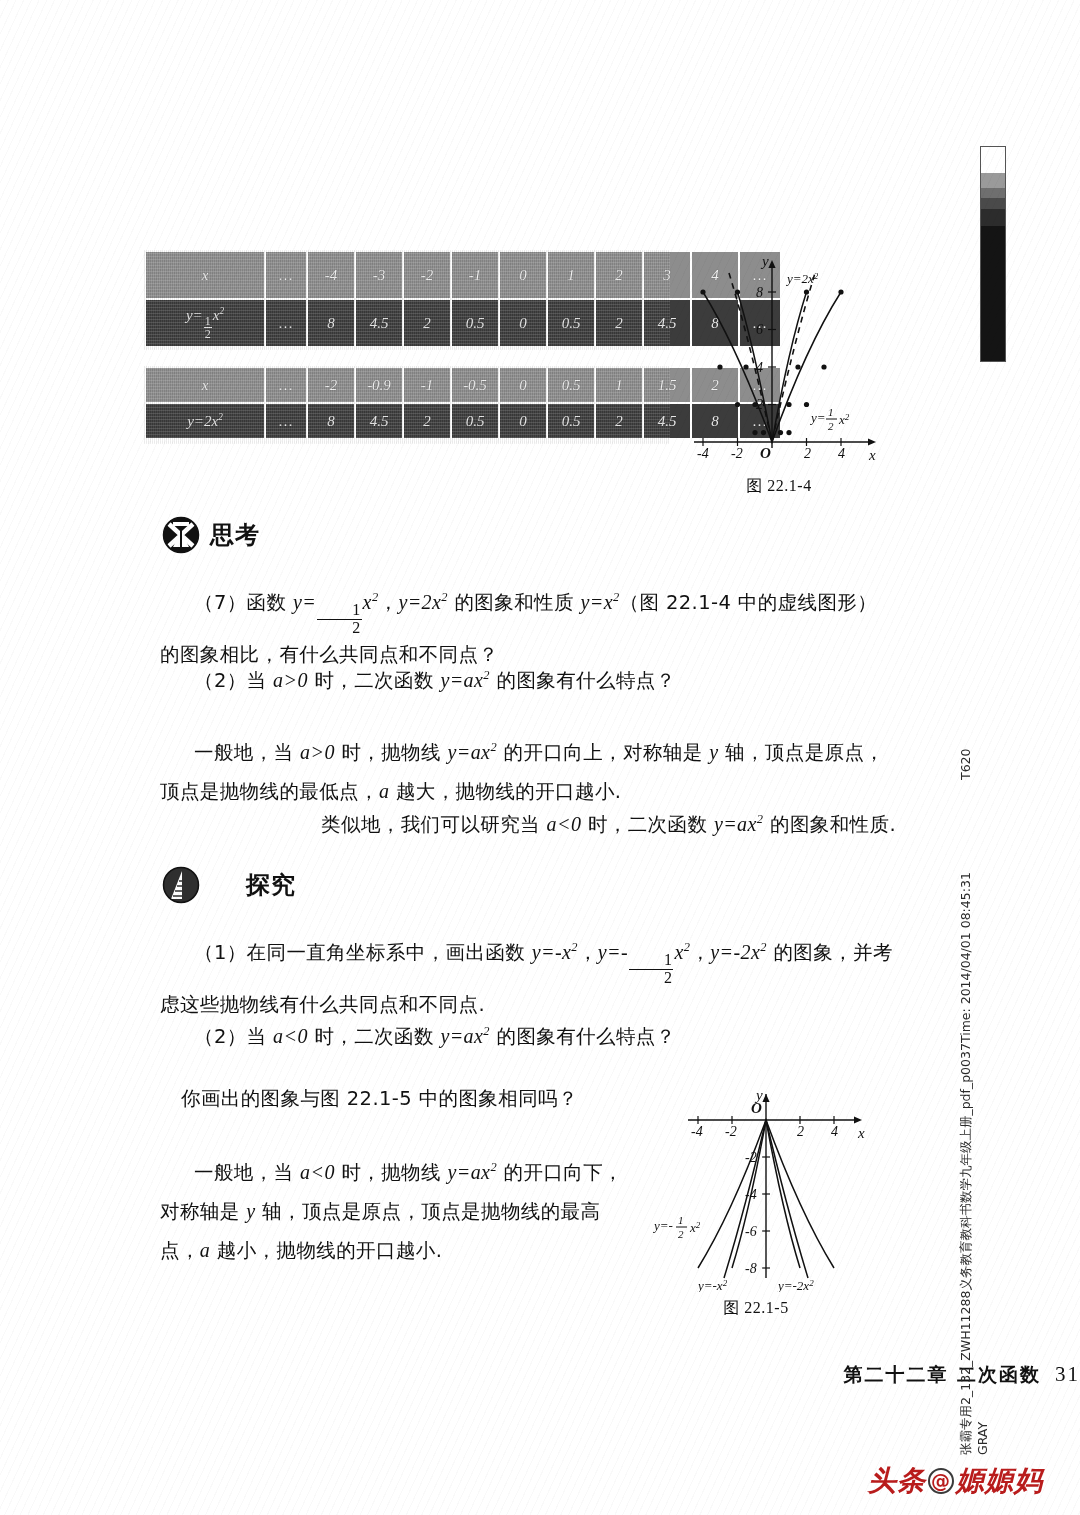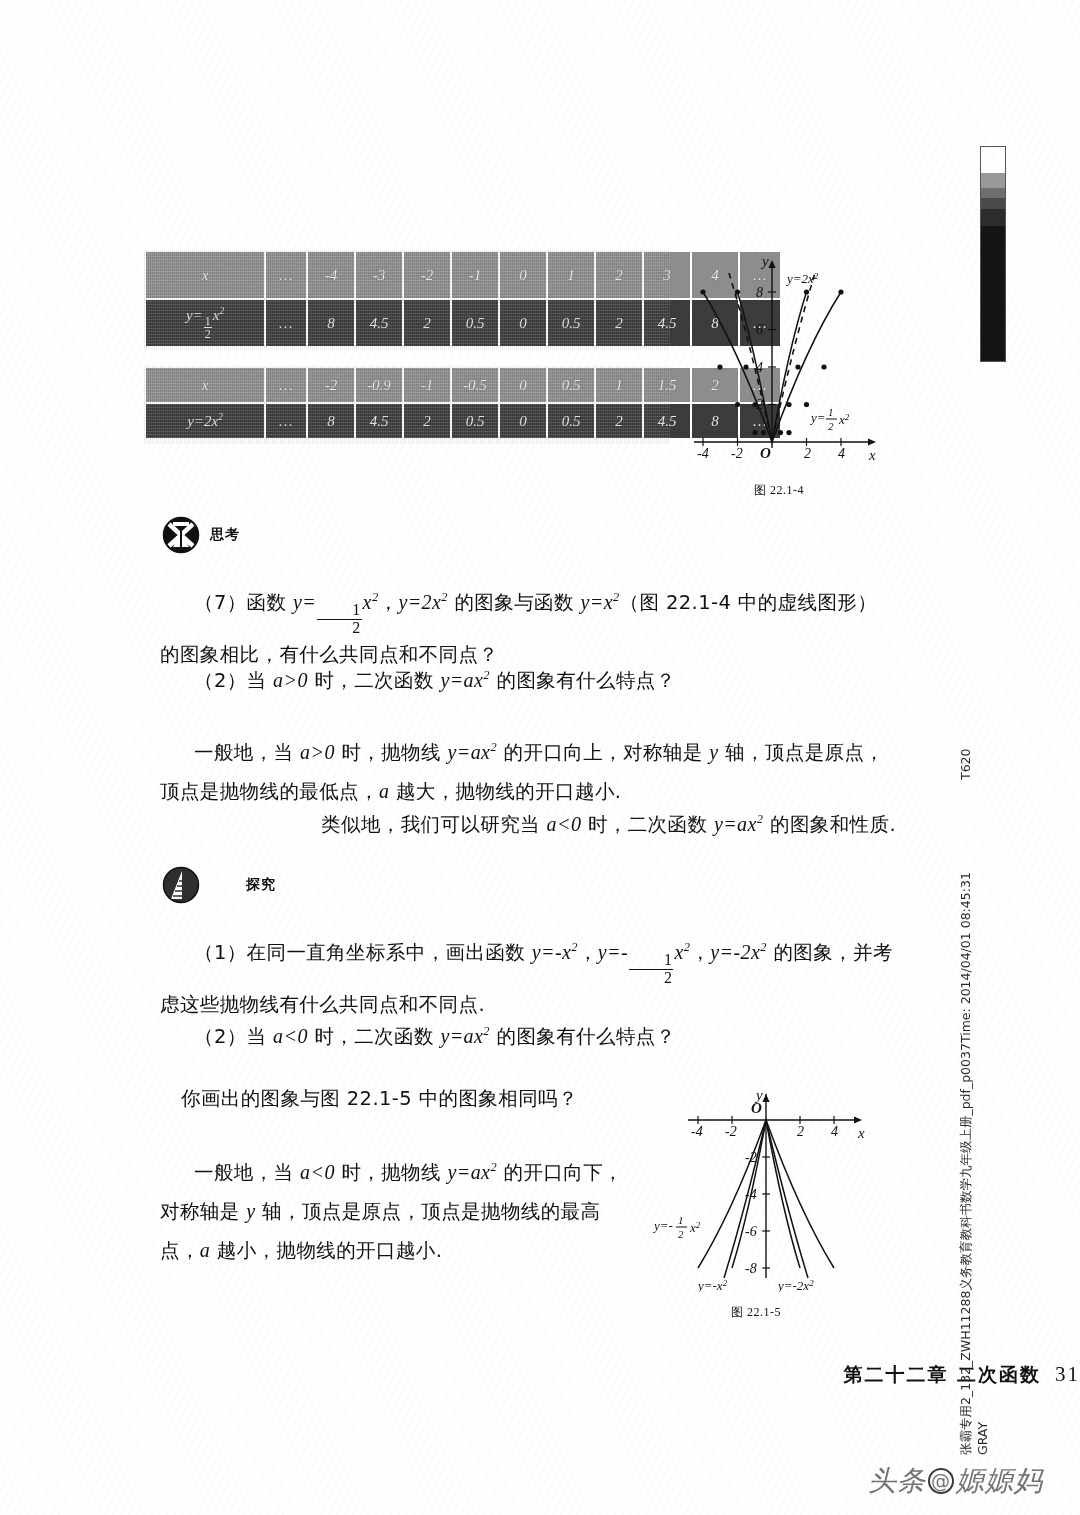--- a/index.html
+++ b/index.html
@@ -74,31 +74,31 @@
       repeating-linear-gradient(90deg, rgba(0,0,0,.16) 0 1px, rgba(255,255,255,.10) 1px 2px);
   }
   #grain1 { left: 144px; top: 250px; width: 526px; height: 100px; }
   #grain2 { left: 144px; top: 366px; width: 526px; height: 78px; }
 
   
   .fig { position: absolute; }
   #fig1 { left: 676px; top: 252px; width: 206px; }
   #fig2 { left: 636px; top: 1082px; width: 240px; }
   .fig-cap {
-    text-align: center; font-size: 12px; margin-top: 8px;
+    text-align: center; font-size: 16px; margin-top: 2px;
     font-family: "Liberation Serif", serif; letter-spacing: .5px;
   }
 
   
   .sec-head {
     position: absolute; display: flex; align-items: center; gap: 10px;
   }
   .sec-head .label {
     font-family: "DejaVu Sans", sans-serif;
-    font-weight: bold; font-size: 14px; letter-spacing: 1px;
+    font-weight: bold; font-size: 24px; letter-spacing: 1px;
   }
   #head-think { left: 162px; top: 516px; }
   #head-explore { left: 162px; top: 866px; gap: 46px; }
 
   
   .para {
     position: absolute;
     font-size: 19.5px;
     line-height: 38px;
     letter-spacing: .4px;
@@ -139,23 +139,23 @@
     transform: rotate(-90deg);
   }
   #vmeta-main { left: 958px; top: 1455px; }
   #vmeta-gray { left: 975px; top: 1455px; }
   #vmeta-t620 { left: 958px; top: 780px; }
 
   
   .watermark {
     position: absolute; left: 868px; top: 1462px;
     font-family: "DejaVu Sans", sans-serif;
-    font-size: 28px; font-weight: normal;
+    font-size: 28px; font-weight: bold;
     font-style: italic;
-    color: #737373;
+    color: #b91c1c;
     letter-spacing: 1px;
     white-space: nowrap;
   }
   .watermark .at {
     display: inline-block;
     border: 2.5px solid #3a3a3a; border-radius: 50%;
     width: 26px; height: 26px; line-height: 22px;
     font-size: 19px; text-align: center; font-style: normal;
     margin: 0 2px; vertical-align: 2px;
   }
@@ -415,21 +415,21 @@
       </g>
       <circle cx="19" cy="19" r="17.5" fill="none" stroke="#111" stroke-width="1.5"></circle>
     </svg>
     <span class="label">探究</span>
   </div>
 
   <div class="para" id="p-think1">
     <span>（7）函数 </span><span class="m">y=<span class="frac">
           <span class="num">1</span>
           <span class="den">2</span>
-        </span>x<sup>2</sup></span>，<span class="m"><span>y=2x</span><sup>2</sup></span><span> 的图象与函数 </span><span class="m"><span>y=x</span><sup>2</sup></span><span>（图 22.1-4 中的虚线图形）的图象相比，有什么共同点和不同点？</span>
+        </span>x<sup>2</sup></span>，<span class="m"><span>y=2x</span><sup>2</sup></span><span> 的图象和性质 </span><span class="m"><span>y=x</span><sup>2</sup></span><span>（图 22.1-4 中的虚线图形）的图象相比，有什么共同点和不同点？</span>
   </div>
 
   <div class="para" id="p-think2">
     <span>（2）当 </span><span class="m">a&gt;0</span><span> 时，二次函数 </span><span class="m"><span>y=ax</span><sup>2</sup></span><span> 的图象有什么特点？</span>
   </div>
 
   <div class="para" id="p-gen1">
     <span>一般地，当 </span><span class="m">a&gt;0</span><span> 时，抛物线 </span><span class="m"><span>y=ax</span><sup>2</sup></span><span> 的开口向上，对称轴是 </span><span class="m">y</span><span> 轴，顶点是原点，顶点是抛物线的最低点，</span><span class="m">a</span><span> 越大，抛物线的开口越小.</span>
   </div>
 

